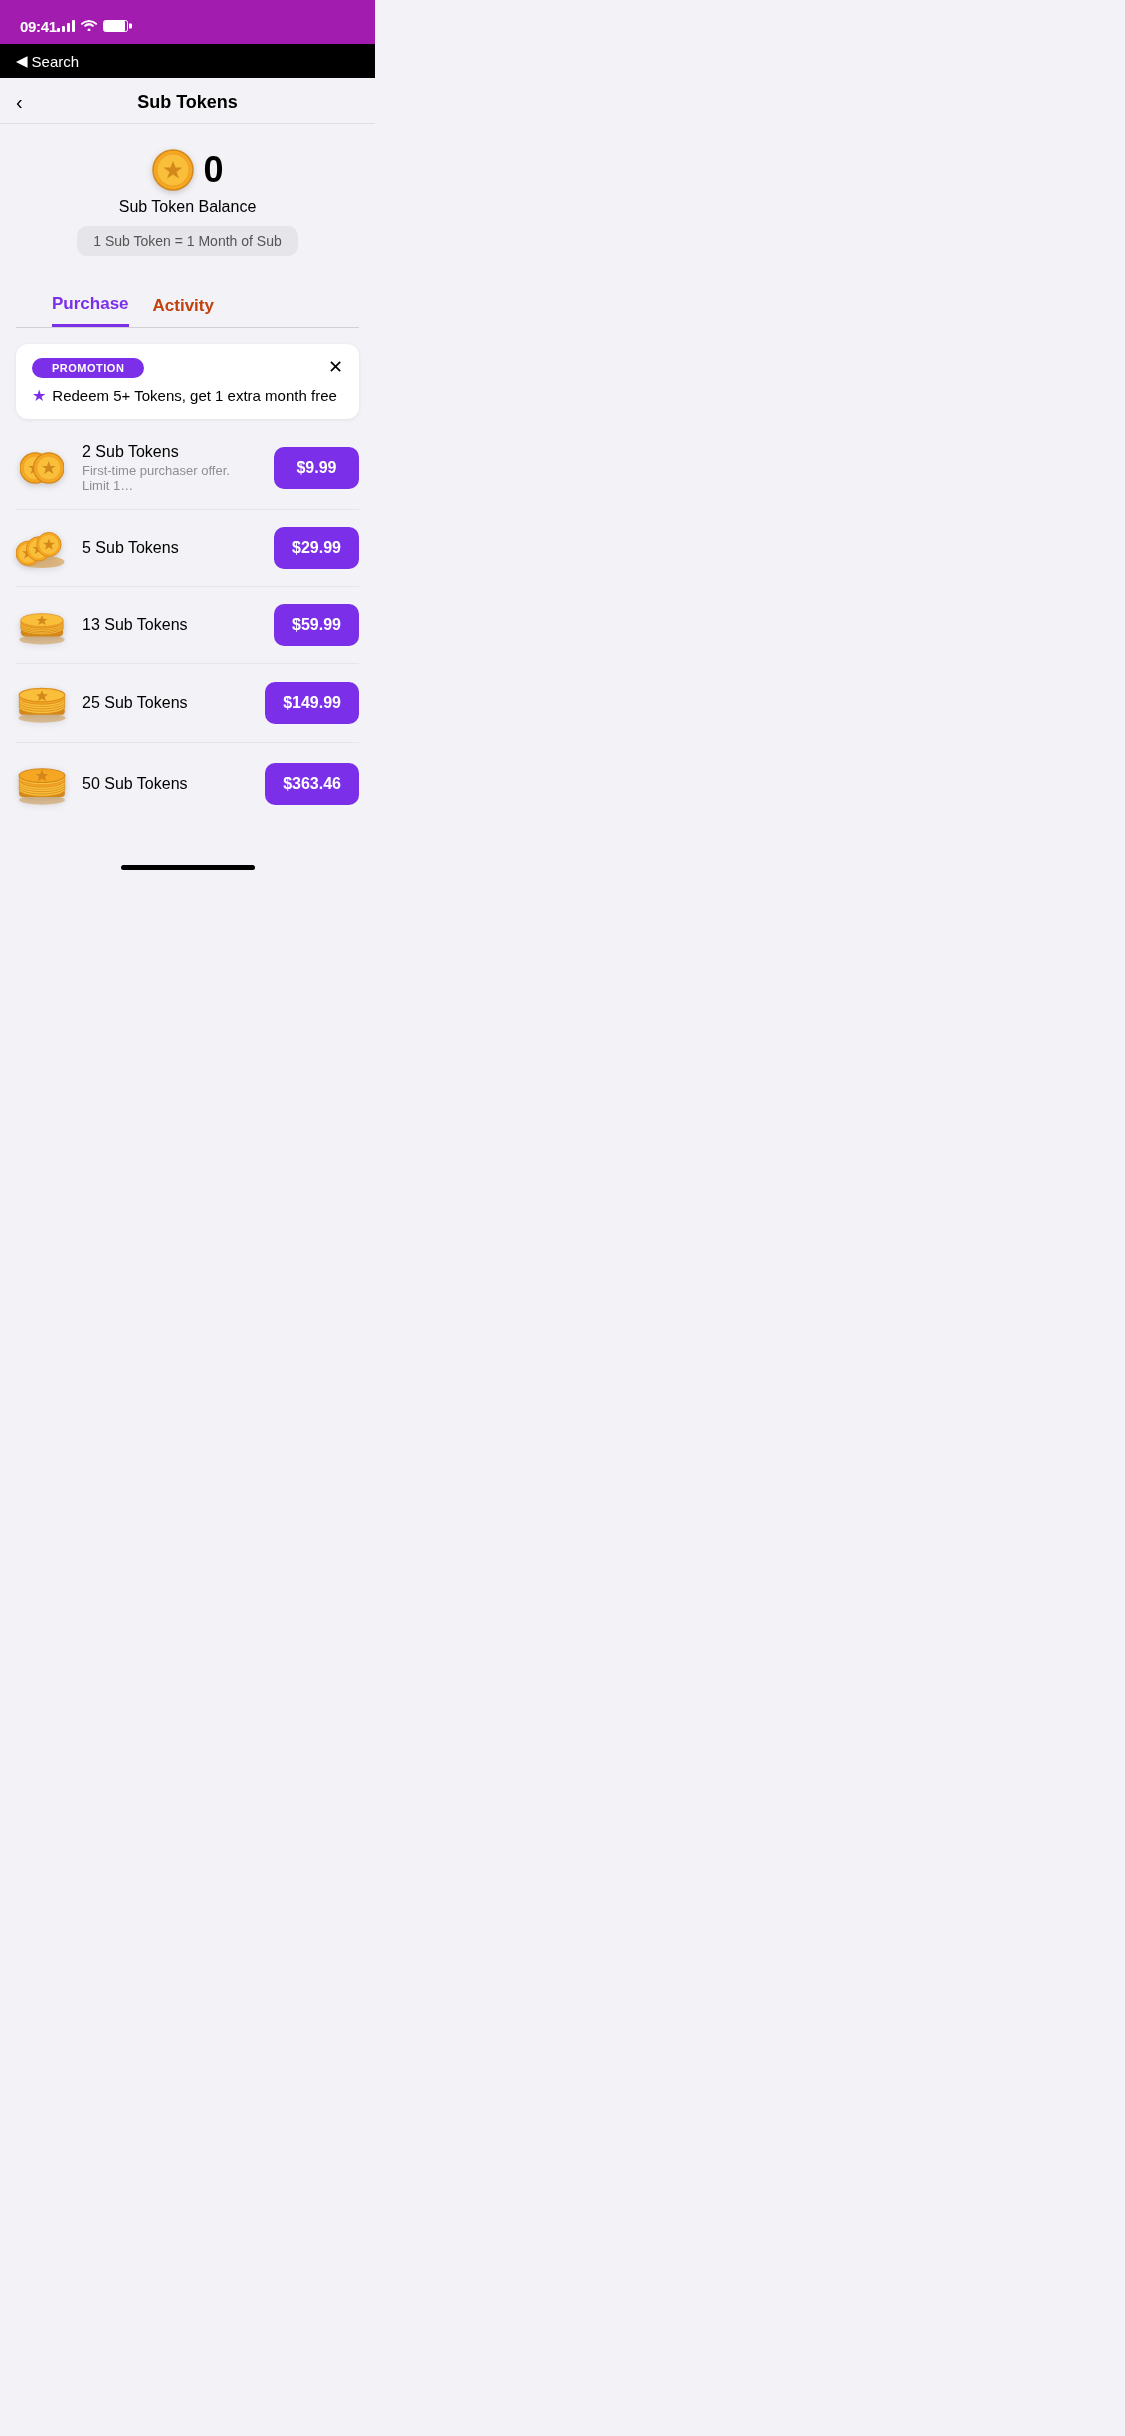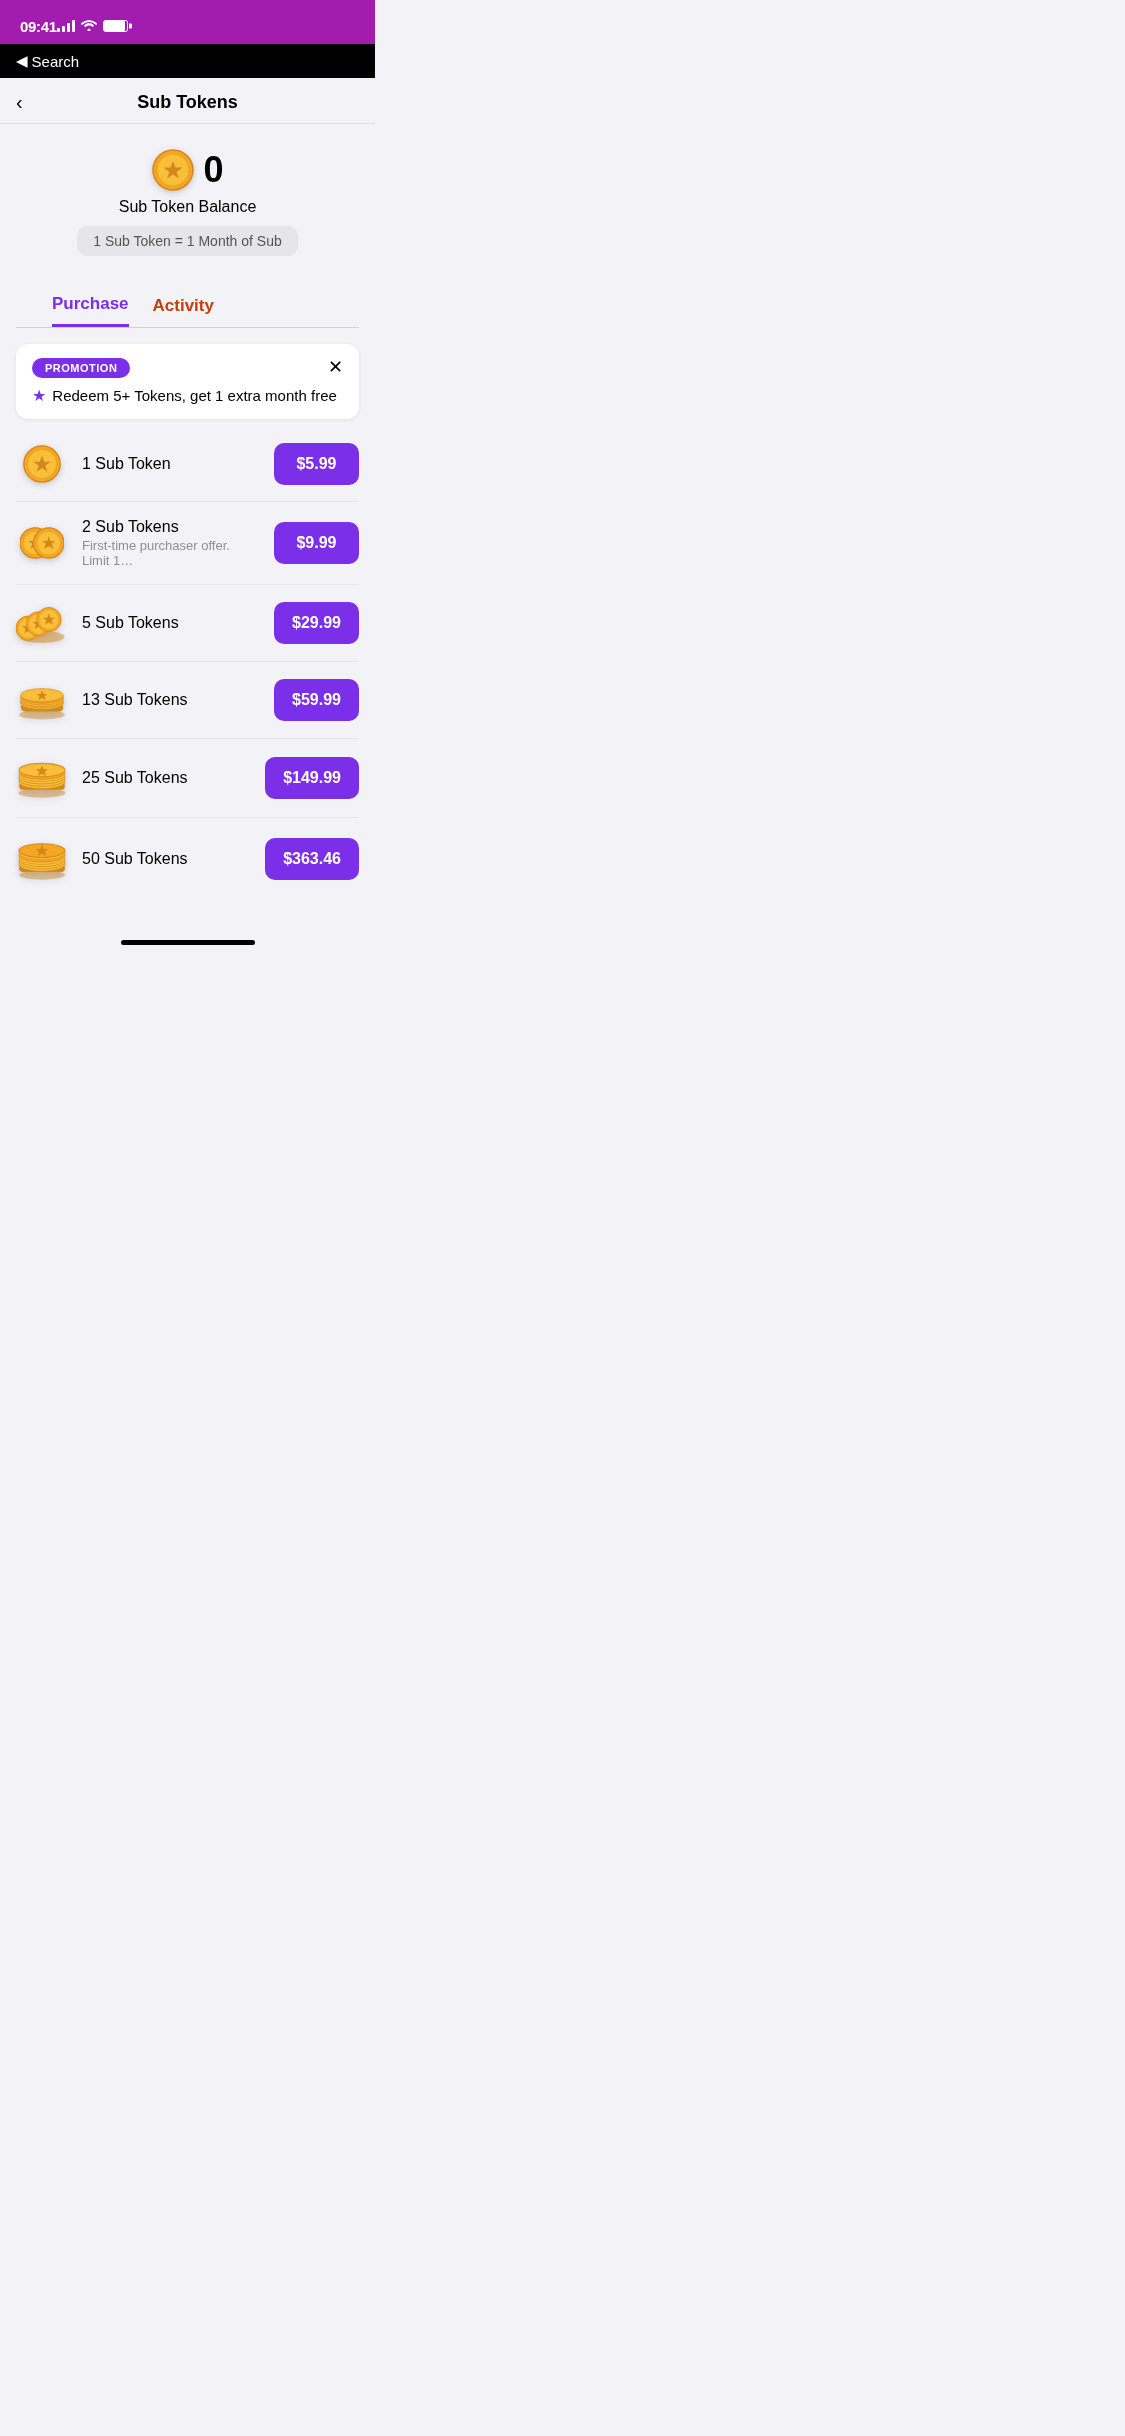--- a/index.html
+++ b/index.html
@@ -198,21 +198,21 @@
     .promo-header {
       display: flex;
       justify-content: space-between;
       align-items: flex-start;
     }
     .promo-badge {
       background: #7b2fe8;
       color: #fff;
       font-size: 11px;
       font-weight: 700;
-      padding: 4px 13px;
+      padding: 4px 20px;
       border-radius: 20px;
       letter-spacing: 0.5px;
     }
     .promo-close {
       font-size: 18px;
       color: #000;
       cursor: pointer;
       background: none;
       border: none;
       font-weight: 500;
@@ -395,33 +395,20 @@
       </div>
       <div class="promo-text">
         <span class="promo-star">★</span>
         <span>Redeem 5+ Tokens, get 1 extra month free</span>
       </div>
     </div>
 
 
     <div class="token-list">
 
-      <div class="token-row">
-        <div class="token-icon">
-          <svg class="coin-svg" width="40" height="40" viewBox="0 0 44 44">
-            <circle cx="22" cy="22" r="20" fill="#F5A623" stroke="#D4881A" stroke-width="1.5"></circle>
-            <circle cx="22" cy="22" r="16" fill="#F9BF3B" stroke="#E09020" stroke-width="0.5"></circle>
-            <polygon points="22,13 24.5,19.5 31.5,19.5 25.5,24 28,30.5 22,26.5 16,30.5 18.5,24 12.5,19.5 19.5,19.5" fill="#D4881A"></polygon>
-          </svg>
-        </div>
-        <div class="token-name">
-          <div class="token-name-text">1 Sub Token</div>
-        </div>
-        <button class="price-btn">$5.99</button>
-      </div>
 
       <div class="token-row">
         <div class="token-icon">
           <svg class="coin-svg" width="44" height="40" viewBox="0 0 52 44">
             <circle cx="18" cy="22" r="18" fill="#F5A623" stroke="#D4881A" stroke-width="1.5"></circle>
             <circle cx="18" cy="22" r="14" fill="#F9BF3B" stroke="#E09020" stroke-width="0.5"></circle>
             <polygon points="18,14 20,19.5 26,19.5 21.5,23 23.5,29 18,25.5 12.5,29 14.5,23 10,19.5 16,19.5" fill="#D4881A"></polygon>
             <circle cx="34" cy="22" r="18" fill="#F5A623" stroke="#D4881A" stroke-width="1.5"></circle>
             <circle cx="34" cy="22" r="14" fill="#F9BF3B" stroke="#E09020" stroke-width="0.5"></circle>
             <polygon points="34,14 36,19.5 42,19.5 37.5,23 39.5,29 34,25.5 28.5,29 30.5,23 26,19.5 32,19.5" fill="#D4881A"></polygon>

